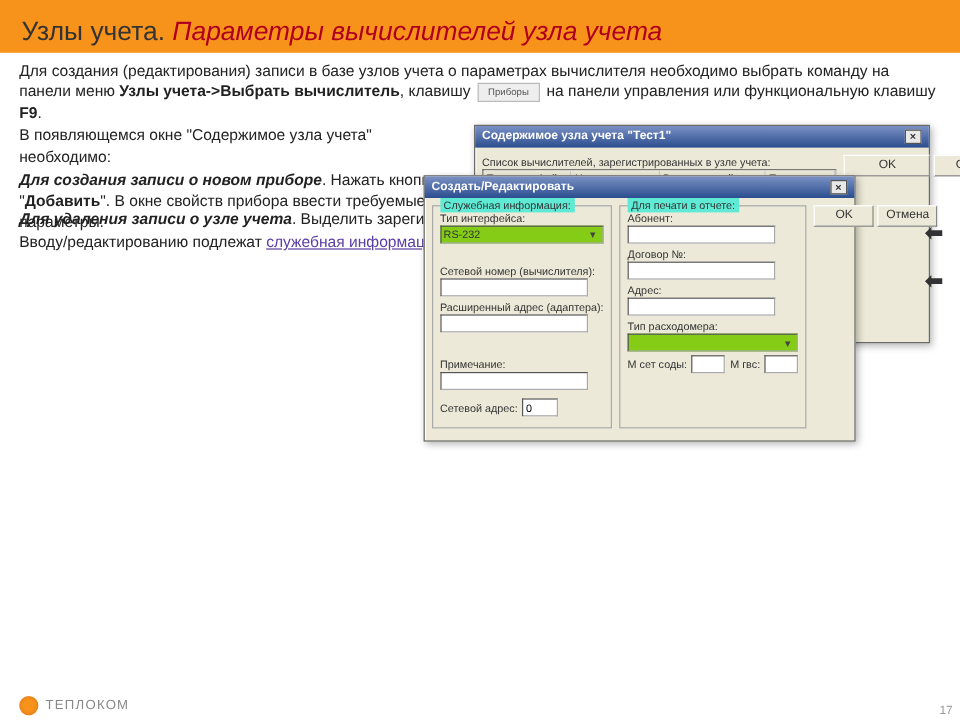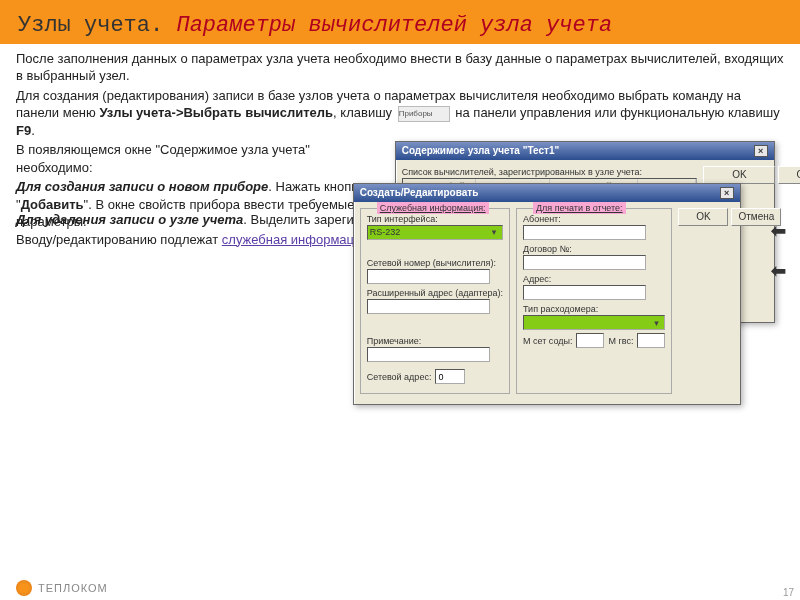--- a/index.html
+++ b/index.html
@@ -1,62 +1,61 @@
 <!DOCTYPE html>
 <html><head>
 <meta charset="utf-8">
 <style>
 * { box-sizing: border-box; margin: 0; padding: 0; }
 body { font-family: Arial, sans-serif; font-size: 13px; width: 800px; height: 600px; position: relative; background: #fff; overflow: hidden; }
-.header { background: #f7931a; padding: 12px 18px 4px; font-family: Liberation Mono, monospace; }
+.header { background: #f7931a; padding: 12px 18px 4px; }
 .header h1 { color: #b00020; font-style: italic; font-size: 22px; font-weight: normal; line-height: 1.25; }
 .header .t1 { color: #333; font-style: normal; }
 .content { padding: 6px 16px; color: #222; line-height: 1.35; }
 .content p { margin-bottom: 2px; }
 .link { color: #5a3da5; text-decoration: underline; }
 .em { font-style: italic; font-weight: bold; }
 .bold { font-weight: bold; }
 .cols { display: flex; gap: 10px; }
 .leftcol { width: 46%; }
 .rightcol { width: 54%; position: relative; }
 .footer { position: absolute; bottom: 4px; left: 16px; display: flex; align-items: center; gap: 6px; font-size: 11px; }
 .footer .logo { width: 16px; height: 16px; border-radius: 50%; background: radial-gradient(circle,#f7931a 40%,#d9731a 100%); }
 .footer .lt { color: #888; letter-spacing: 1px; text-align: right; }
 
 
 .dlg { position: absolute; background: #ece9d8; border: 1px solid #6a6a6a; box-shadow: 1px 1px 0 #fff inset, 2px 2px 6px rgba(0,0,0,.3); font-family: Tahoma, sans-serif; font-size: 10px; color: #333; }
 .dlg .titlebar { background: linear-gradient(#7a91c4,#2b4d8f); color: #fff; padding: 2px 6px; font-weight: bold; font-size: 10px; display: flex; align-items: center; }
 .dlg .titlebar .x { margin-left: auto; width: 14px; height: 12px; background: #e8e8e8; border: 1px solid #555; color: #333; font-size: 9px; line-height: 10px; text-align: center; }
 .dlg .body { padding: 6px; }
 .gbox { border: 1px solid #aaa; padding: 4px 6px 6px; margin-bottom: 4px; position: relative; }
-.gbox .gt { position: absolute; top: -7px; left: 16px; background: #f9a8d4; padding: 0 3px; font-size: 9px; text-decoration: underline; }
+.gbox .gt { position: absolute; top: -7px; left: 6px; background: #5eead4; padding: 0 3px; font-size: 9px; }
 .row { display: flex; align-items: center; gap: 4px; margin-bottom: 3px; }
 .lbl { font-size: 9px; color: #333; white-space: nowrap; }
 .inp { background: #fff; border: 1px inset #aaa; height: 15px; font-size: 9px; padding: 0 2px; flex: 1; min-width: 0; }
 .sel { background: #84cc16; border: 1px inset #aaa; height: 15px; font-size: 9px; padding: 0 2px; display: flex; align-items: center; justify-content: space-between; flex: 1; }
 .sel .dd { width: 12px; text-align: center; color: #444; }
 .btn { background: #ece9d8; border: 1px solid #888; border-top-color: #fff; border-left-color: #fff; width: 72px; height: 18px; font-size: 10px; text-align: center; line-height: 16px; cursor: pointer; }
 .btncol { display: flex; flex-direction: row; gap: 3px; }
 .grid { background: #fff; border: 1px inset #aaa; height: 32px; display: flex; font-size: 9px; }
 .gh { border-right: 1px solid #ccc; border-bottom: 1px solid #ccc; background: #ece9d8; padding: 1px 3px; height: 14px; white-space: nowrap; overflow: hidden; }
 .chk { display: flex; align-items: center; gap: 4px; font-size: 9px; margin-top: 2px; }
 .chk .box { width: 11px; height: 11px; background: #fff; border: 1px inset #aaa; }
 .arrow { position: absolute; font-size: 18px; color: #333; font-weight: bold; }
 .slidenum { position: absolute; right: 6px; bottom: 2px; font-size: 10px; color: #999; }
-.toolbar-icon { display: inline-block; vertical-align: middle; width: 52px; height: 16px; background: #eee; border: 1px solid #bbb; font-size: 8px; text-align: left; line-height: 14px; color: #555; margin: 0 2px; }
+.toolbar-icon { display: inline-block; vertical-align: middle; width: 52px; height: 16px; background: #eee; border: 1px solid #bbb; font-size: 8px; text-align: center; line-height: 14px; color: #555; margin: 0 2px; }
 </style>
 </head>
 <body>
 
 <div class="header">
   <h1><span class="t1">Узлы учета.</span> <span>Параметры вычислителей узла учета</span></h1>
 </div>
 
 <div class="content">
-  <p>После заполнения данных о параметрах узла учета необходимо внести в базу данные о параметрах вычислителей, входящих в выбранный узел.</p>
   <p>
     <span>Для создания (редактирования) записи в базе узлов учета о параметрах вычислителя необходимо выбрать команду на панели меню </span><span class="bold">Узлы учета-&gt;Выбрать вычислитель</span><span>, клавишу </span><span class="toolbar-icon">Приборы</span><span> на панели управления или функциональную клавишу </span><span class="bold">F9</span><span>.</span>
   </p>
 
   <div class="cols">
     <div class="leftcol">
       <p>В появляющемся окне "Содержимое узла учета" необходимо:</p>
       <p><span class="em">Для создания записи о новом приборе</span><span>. Нажать кнопку "</span><span class="bold">Добавить</span><span>". В окне свойств прибора ввести требуемые параметры.</span></p>
     </div>
     <div class="rightcol">
@@ -86,21 +85,21 @@
             </div>
           </div>
           <div style="height:92px;"></div>
           <div class="chk">
               <div class="box"></div>
               <span>Автоматически устанавливать связь после выбора узла</span>
             </div>
         </div>
       </div>
 
-      <div class="dlg" style="top:42px; left:-22px; width:388px;">
+      <div class="dlg" style="top:42px; left:-22px; width:360px;">
         <div class="titlebar">
           <span>Создать/Редактировать</span>
           <div class="x">×</div>
         </div>
         <div class="body" style="display:flex; gap:6px;">
           <div style="flex:1; display:flex; gap:6px;">
             <div class="gbox" style="flex:1;">
               <div class="gt">Служебная информация:</div>
               <div class="lbl">Тип интерфейса:</div>
               <div class="sel">

